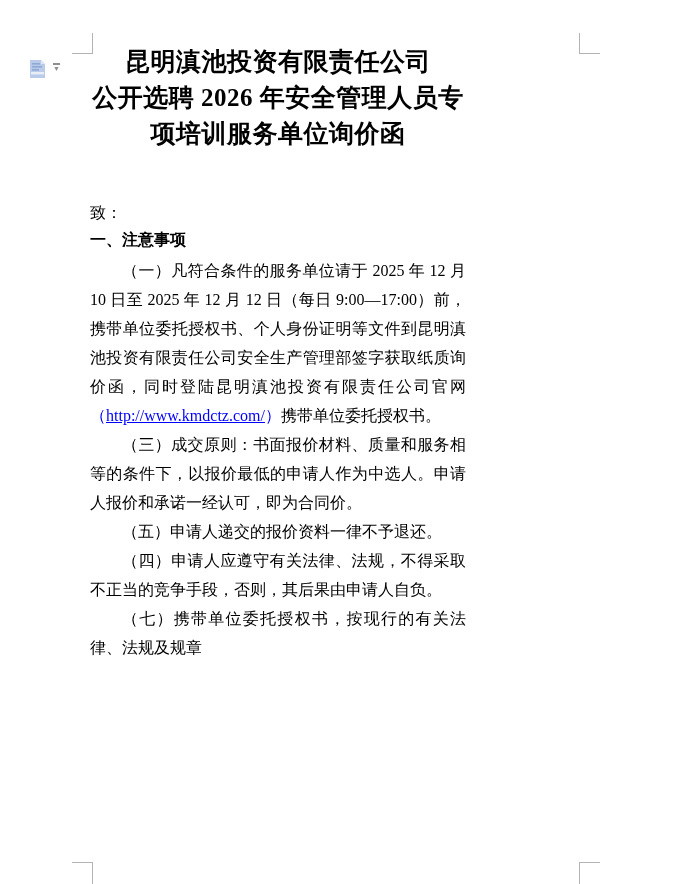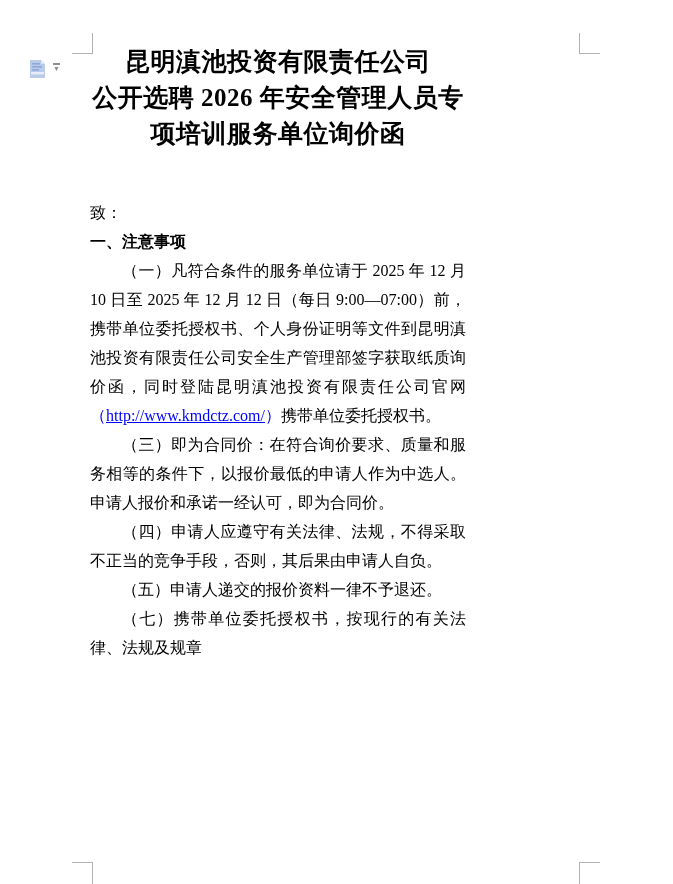--- a/index.html
+++ b/index.html
@@ -70,21 +70,21 @@
     margin-top: 46px;
     font-size: 16px;
     line-height: 29px;
   }
   .body-text p {
     margin: 0;
     text-align: justify;
   }
   p.salutation { text-indent: 0; }
   p.para { text-indent: 2em; }
-  p.sec-heading { text-indent: 0; font-weight: bold; }
+  p.sec-heading { text-indent: 0; font-weight: bold; font-family: Liberation Mono, monospace; }
   a.doc-link, .link-paren {
     color: #0000ff;
   }
   a.doc-link { }
   .link-paren { text-decoration: none; }
 </style>
 </head>
 <body>
 
 <div class="page">
@@ -115,27 +115,27 @@
       <span class="title-l2">公开选聘 2026 年安全管理人员专项培训服务单位询价函</span>
     </h1>
 
     <div class="body-text">
 
       <p class="salutation">致：</p>
 
 
       <p class="sec-heading">一、注意事项</p>
 
-      <p class="para"><span>（一）凡符合条件的服务单位请于 2025 年 12 月 10 日至 2025 年 12 月 12 日（每日 9:00—07:00）前，携带单位委托授权书、个人身份证明等文件到昆明滇池投资有限责任公司安全生产管理部签字获取纸质询价函，同时登陆昆明滇池投资有限责任公司官网</span><span class="link-paren">（</span><a class="doc-link" href="#">http://www.kmdctz.com/</a><span class="link-paren">）</span><span>携带单位委托授权书。</span></p>
+      <p class="para"><span>（一）凡符合条件的服务单位请于 2025 年 12 月 10 日至 2025 年 12 月 12 日（每日 9:00—17:00）前，携带单位委托授权书、个人身份证明等文件到昆明滇池投资有限责任公司安全生产管理部签字获取纸质询价函，同时登陆昆明滇池投资有限责任公司官网</span><span class="link-paren">（</span><a class="doc-link" href="#">http://www.kmdctz.com/</a><span class="link-paren">）</span><span>携带单位委托授权书。</span></p>
 
 
-      <p class="para">（三）即为合同价：在符合询价要求、质量和服务相等的条件下，以报价最低的申请人作为中选人。申请人报价和承诺一经认可，即为合同价。</p>
+      <p class="para">（三）成交原则：书面报价材料、质量和服务相等的条件下，以报价最低的申请人作为中选人。申请人报价和承诺一经认可，即为合同价。</p>
+
+      <p class="para">（五）申请人递交的报价资料一律不予退还。</p>
 
       <p class="para">（四）申请人应遵守有关法律、法规，不得采取不正当的竞争手段，否则，其后果由申请人自负。</p>
-
-      <p class="para">（五）申请人递交的报价资料一律不予退还。</p>
 
 
       <p class="para">（七）携带单位委托授权书，按现行的有关法律、法规及规章</p>
 
     </div>
   </div>
 </div>
 
 </body></html>

